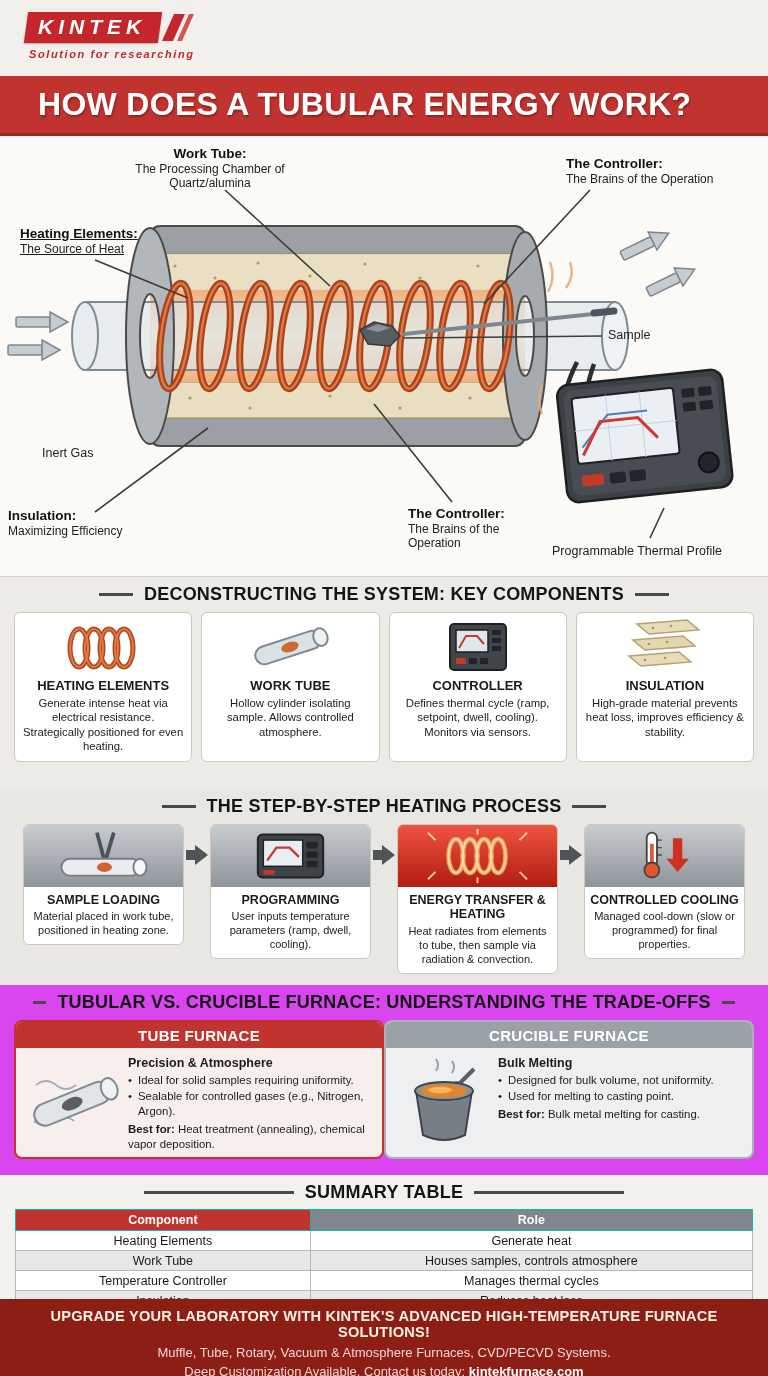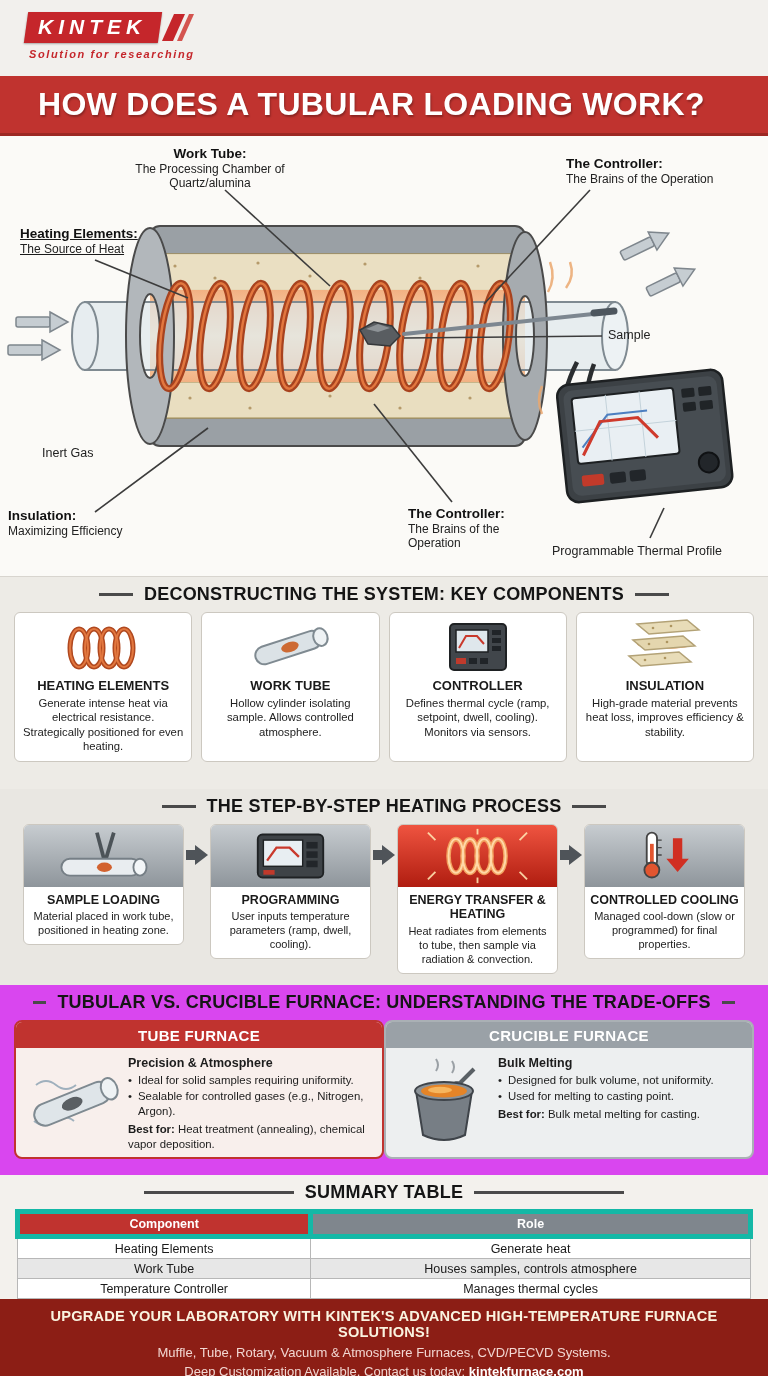--- a/index.html
+++ b/index.html
@@ -73,21 +73,21 @@
   .panel-sub{font-weight:bold;font-size:12.5px;margin-bottom:2px;}
   .panel-text ul{margin:0;padding:0;list-style:none;}
   .panel-text li{padding-left:10px;position:relative;margin-bottom:1px;}
   .panel-text li::before{content:"•";position:absolute;left:0;}
   .best{margin-top:3px;}
   .best-label{font-weight:bold;}
 
   
   .summary{height:124px;background:#f3f1ed;box-sizing:border-box;flex:0 0 auto;}
   .summary-table{width:738px;margin:2px auto 0;border-collapse:collapse;font-size:12.5px;}
-  .summary-table th{color:#fff;font-weight:bold;border:5px solid #14b8a6;padding:3px 6px;}
+  .summary-table th{color:#fff;font-weight:bold;border:1px solid #14b8a6;padding:3px 6px;}
   .summary-table th.comp{background:#c0332f;width:40%;}
   .summary-table th.role{background:#7f868d;}
   .summary-table td{border:1px solid #b7b7b7;padding:2.5px 6px;text-align:center;background:#fff;}
   .summary-table tr.alt td{background:#e7e7e7;}
 
   
   .footer{flex:1 1 auto;background:#8c1e15;text-align:center;padding-top:9px;box-sizing:border-box;}
   .f1{font-size:14.6px;font-weight:bold;color:#faf3e0;letter-spacing:.2px;padding:0 10px;}
   .f2{font-size:13px;color:#f2d7d2;margin-top:5px;}
   .f3{font-size:13px;color:#f2d7d2;margin-top:4px;}
@@ -107,21 +107,21 @@
         <div class="logo-flags">
             <i></i>
             <i></i>
           </div>
       </div>
       <div class="logo-tagline">Solution for researching</div>
     </div>
   </div>
 
   <div class="banner">
-    <h1>HOW DOES A TUBULAR LOADING WORK?</h1>
+    <h1>HOW DOES A TUBULAR ENERGY WORK?</h1>
   </div>
 
   <div class="diagram">
     <svg class="furnace-svg" viewBox="0 0 768 440" xmlns="http://www.w3.org/2000/svg">
       <defs>
         <linearGradient id="cavityGrad" x1="0" y1="0" x2="0" y2="1">
           <stop offset="0" stop-color="#f2b183"></stop>
             <stop offset="0.5" stop-color="#fbe0bd"></stop>
             <stop offset="1" stop-color="#f2b183"></stop>
         </linearGradient>

